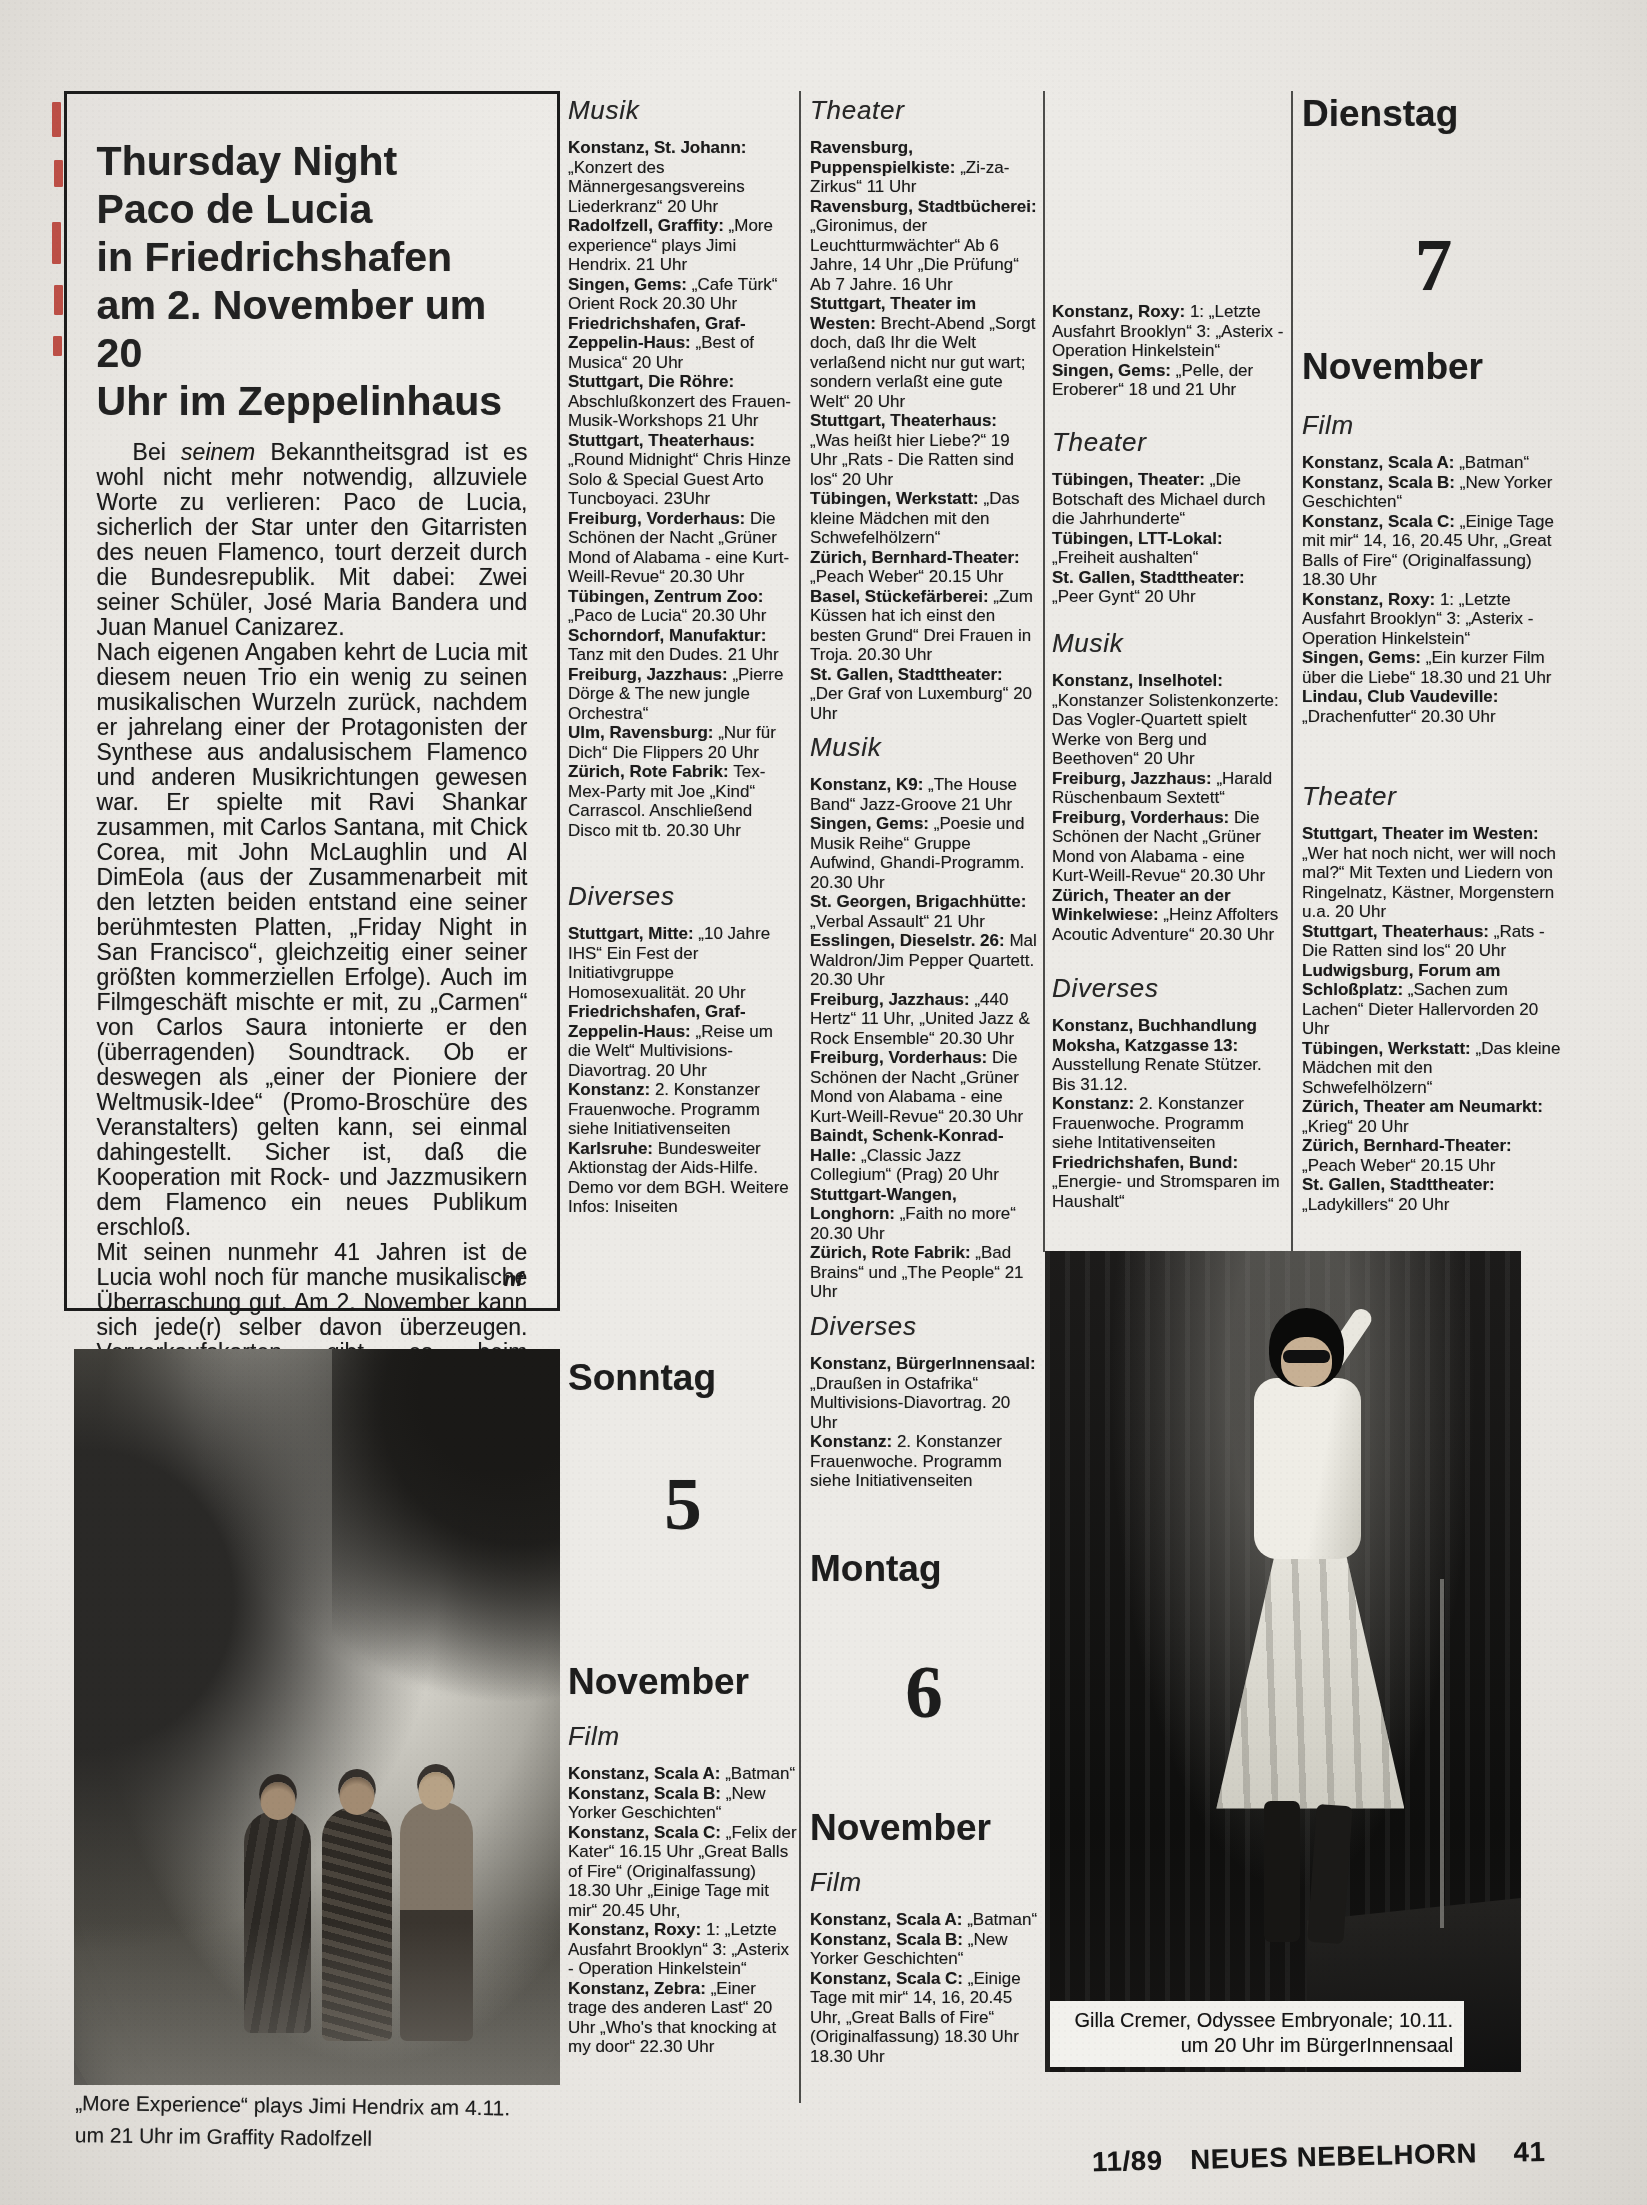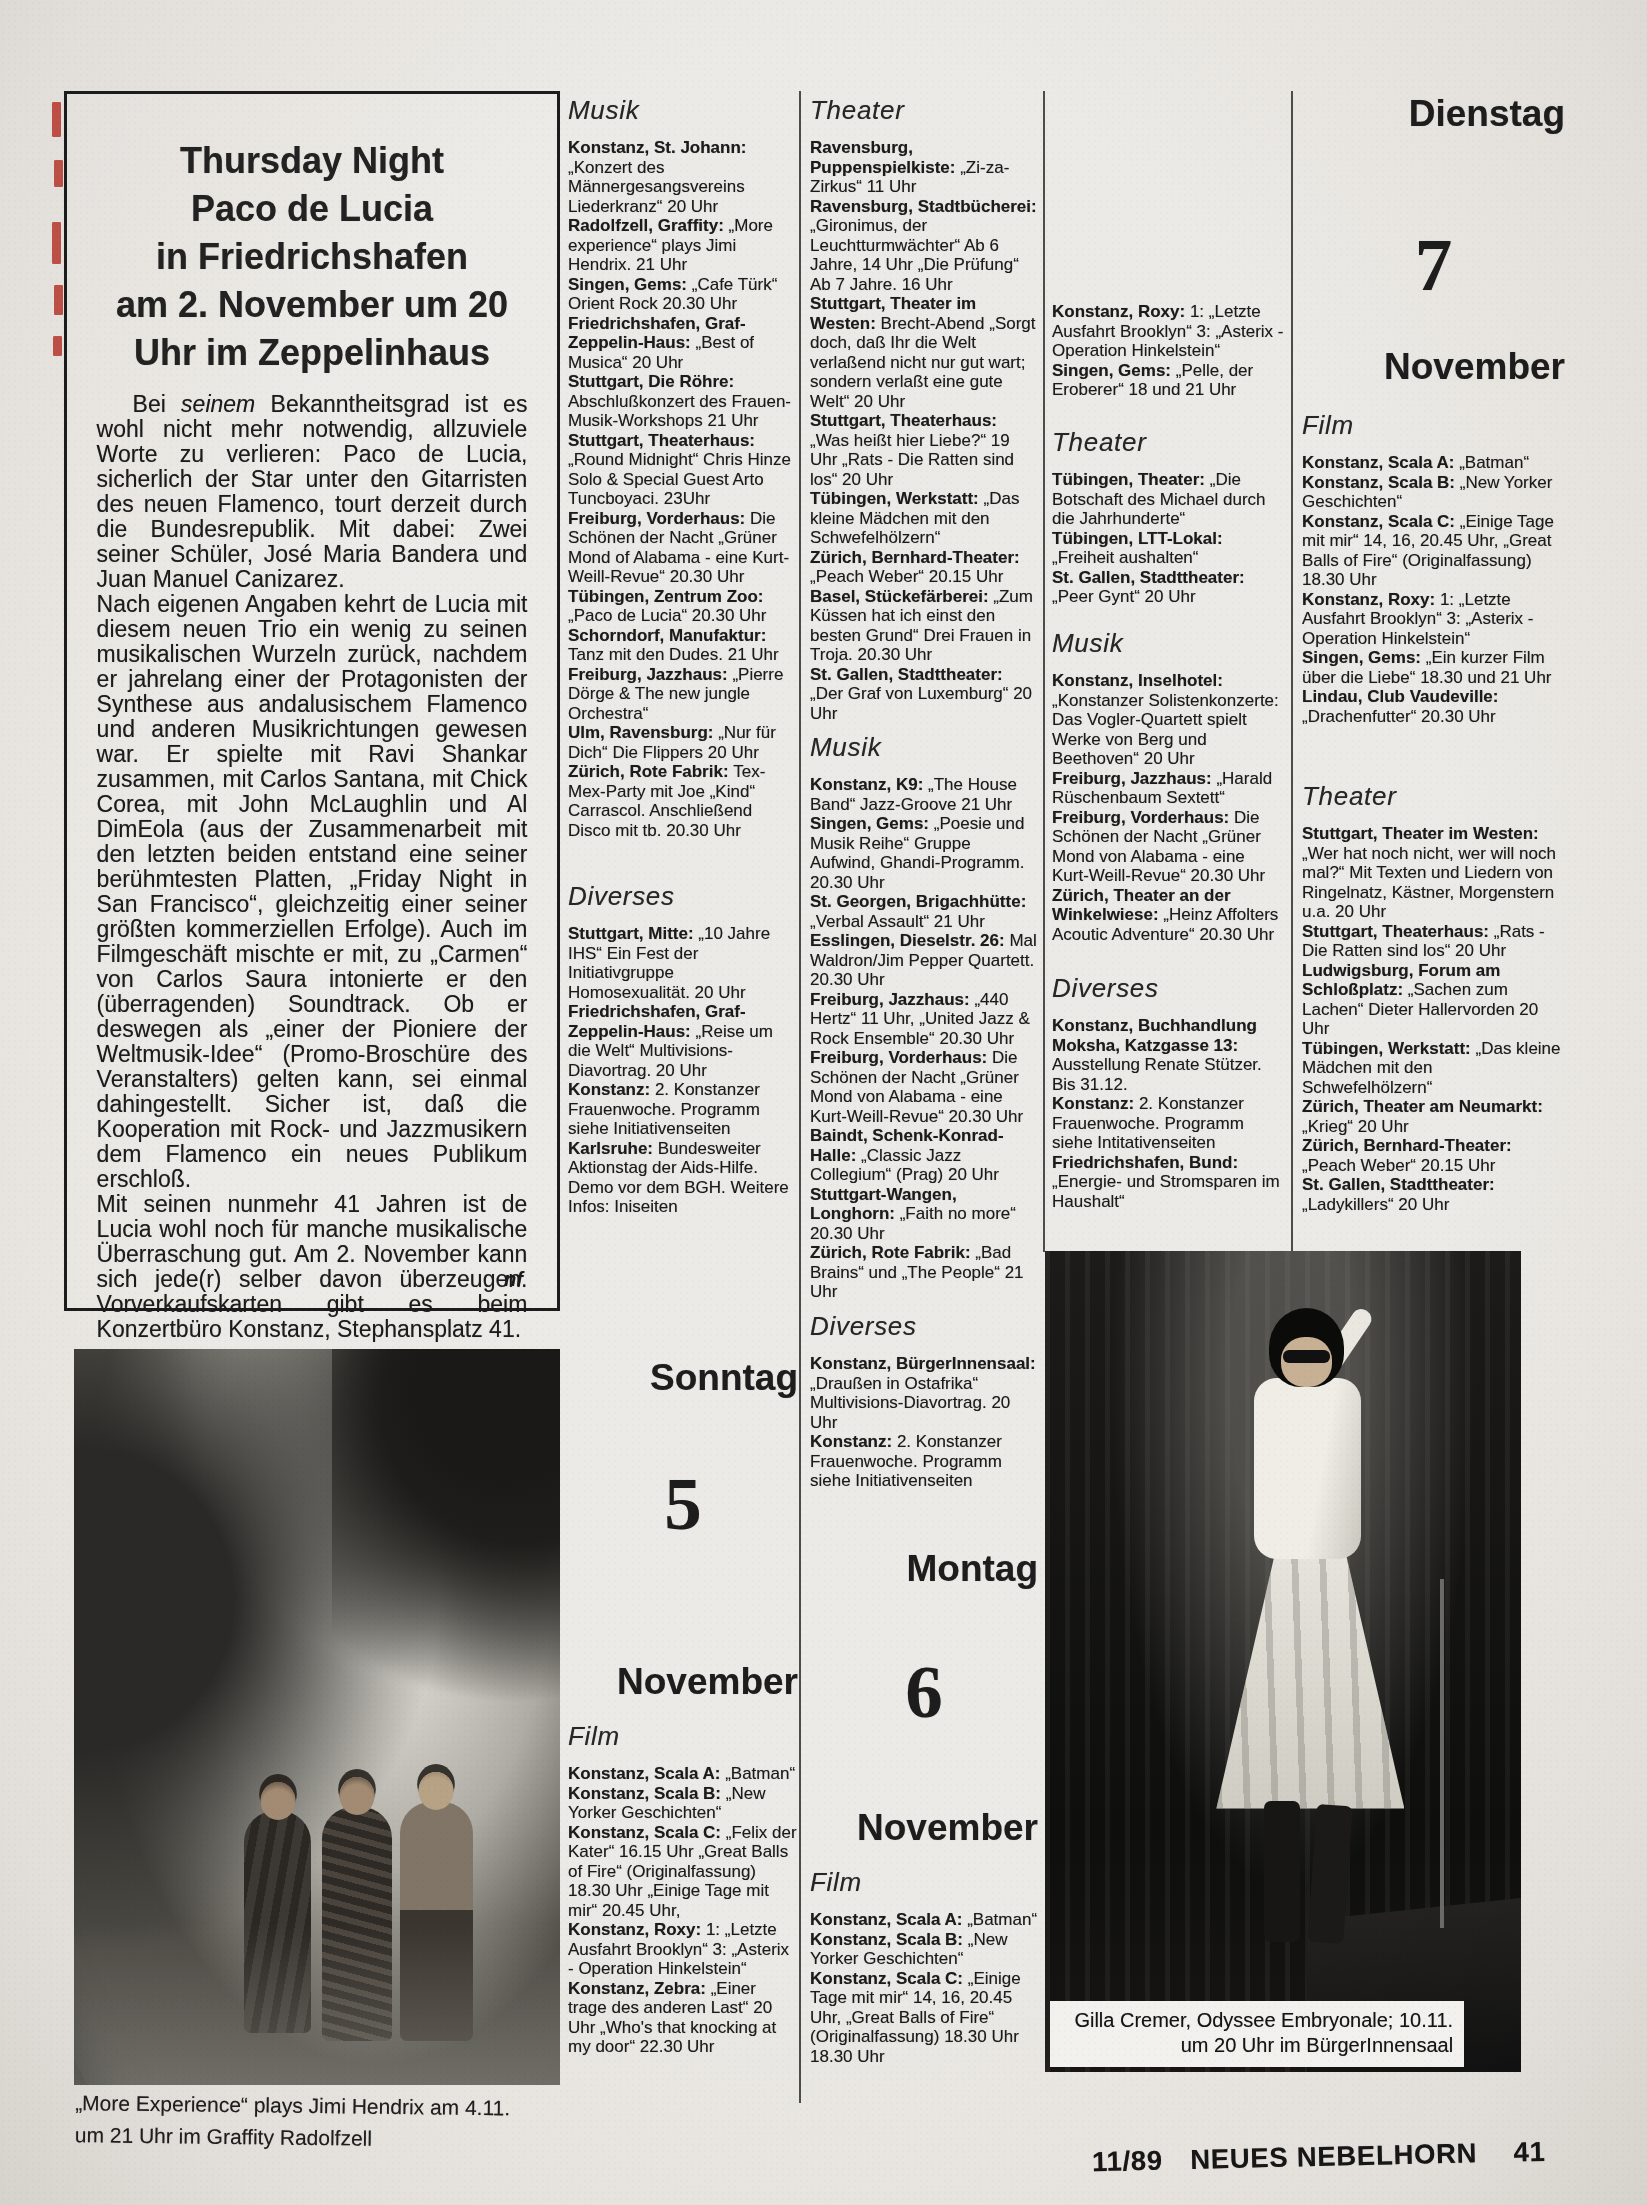--- a/index.html
+++ b/index.html
@@ -19,38 +19,38 @@
     background-size:6px 6px;opacity:.55;
   }
   .t{ text-shadow:0 0 0.7px rgba(30,30,30,.45); }
 
   
   #article-box{
     position:absolute;left:64px;top:91px;width:496px;height:1220px;
     border:3.4px solid #1c1c1c;box-sizing:border-box;
     padding:43px 29.6px 0 29.6px;background:rgba(255,255,255,0.06);
   }
-  .art-title{font-weight:bold;font-size:36px;line-height:48px;text-align:center;color:#222;}
+  .art-title{font-weight:bold;font-size:41px;line-height:48px;text-align:left;color:#222;}
   .art-body{margin-top:14.8px;}
   .art-body p{font-size:23px;line-height:25px;text-align:justify;margin:0;}
   .art-body p.indent{text-indent:36px;}
   .art-body i{font-style:italic;}
   .byline{position:absolute;right:34px;bottom:17.5px;font-style:italic;font-weight:bold;font-size:20px;}
 
   
   .redmark{position:absolute;width:8.7px;background:#b5352c;opacity:.85;border-radius:1.3px;}
 
   
   .sec{position:absolute;}
   .shead{font-style:italic;font-size:26px;font-weight:500;margin:0 0 12px 0;letter-spacing:0.7px;color:#262626;}
   .entries{width:100%;}
   .entry{font-size:17px;line-height:19.5px;margin:0;}
   .entry b{font-weight:700;}
 
-  .day-name,.day-month{position:absolute;font-weight:bold;font-size:37px;text-align:right;color:#1d1d1d;}
+  .day-name,.day-month{position:absolute;font-weight:bold;font-size:37px;text-align:left;color:#1d1d1d;}
   .day-num{position:absolute;font-family:"Liberation Serif", serif;font-weight:bold;font-size:75px;text-align:center;color:#1d1d1d;}
 
   .vrule{position:absolute;width:2px;background:#30302e;opacity:.85;}
 
   
   .photo{position:absolute;overflow:hidden;text-align:right;}
   #photo-left{
     left:74px;top:1349px;width:486px;height:736px;
     background:
       radial-gradient(circle at 88% 6%, #23221f 0 10%, rgba(35,34,31,0) 38%),

